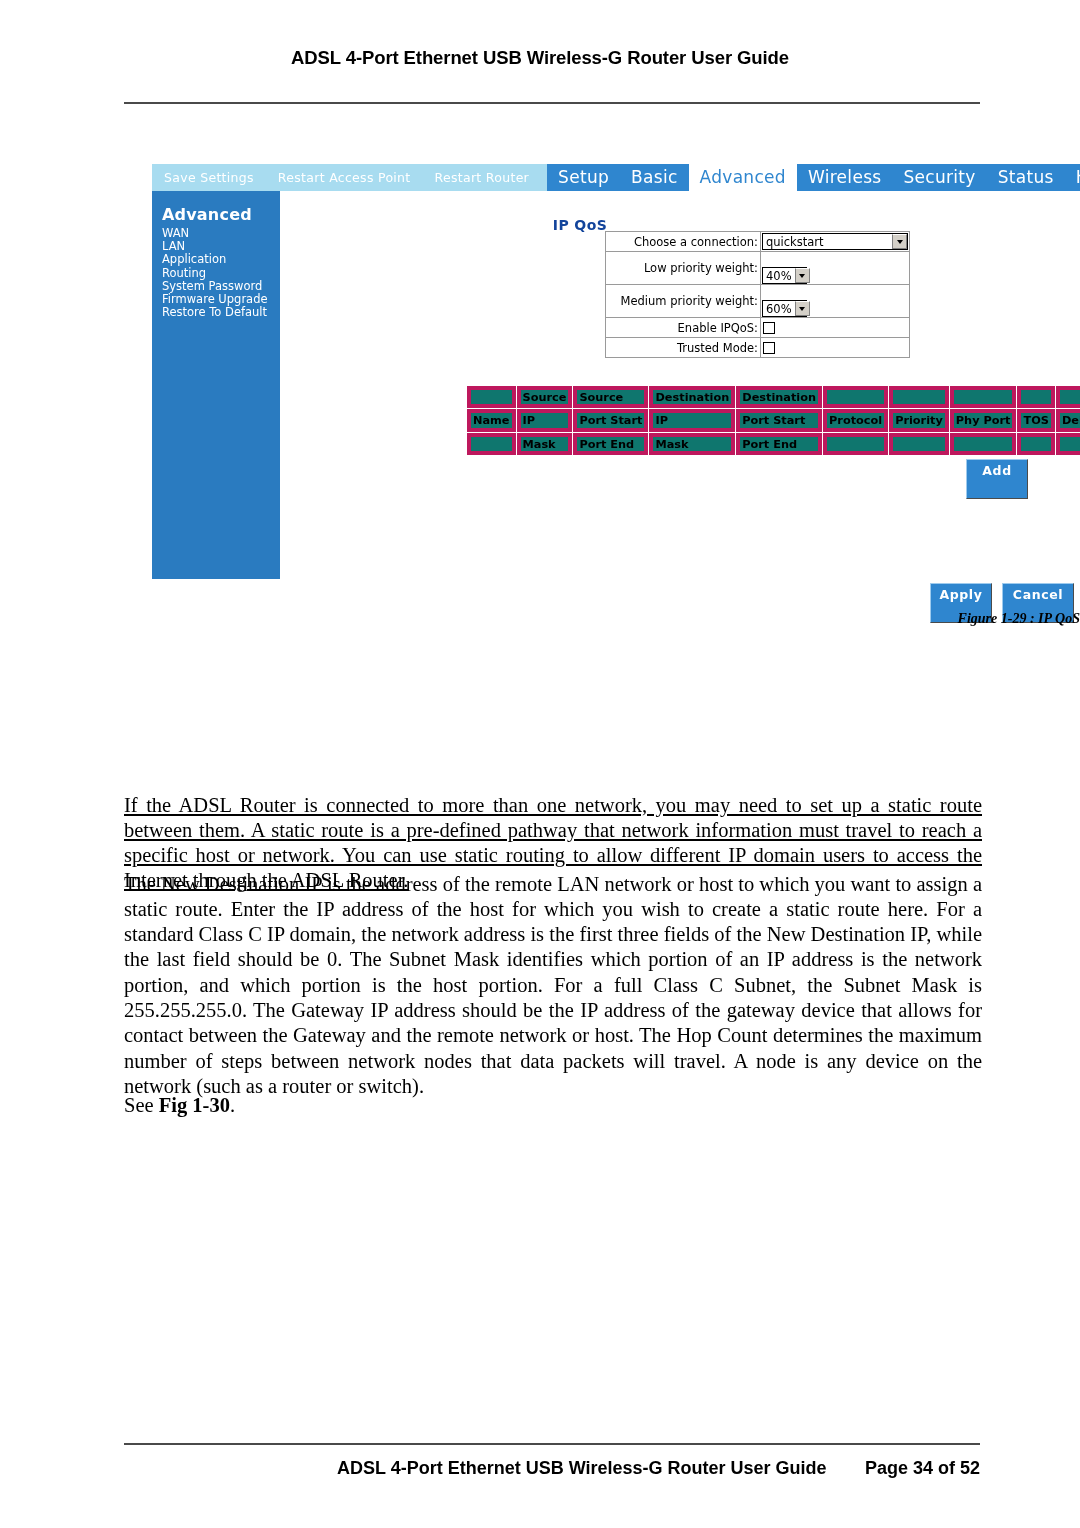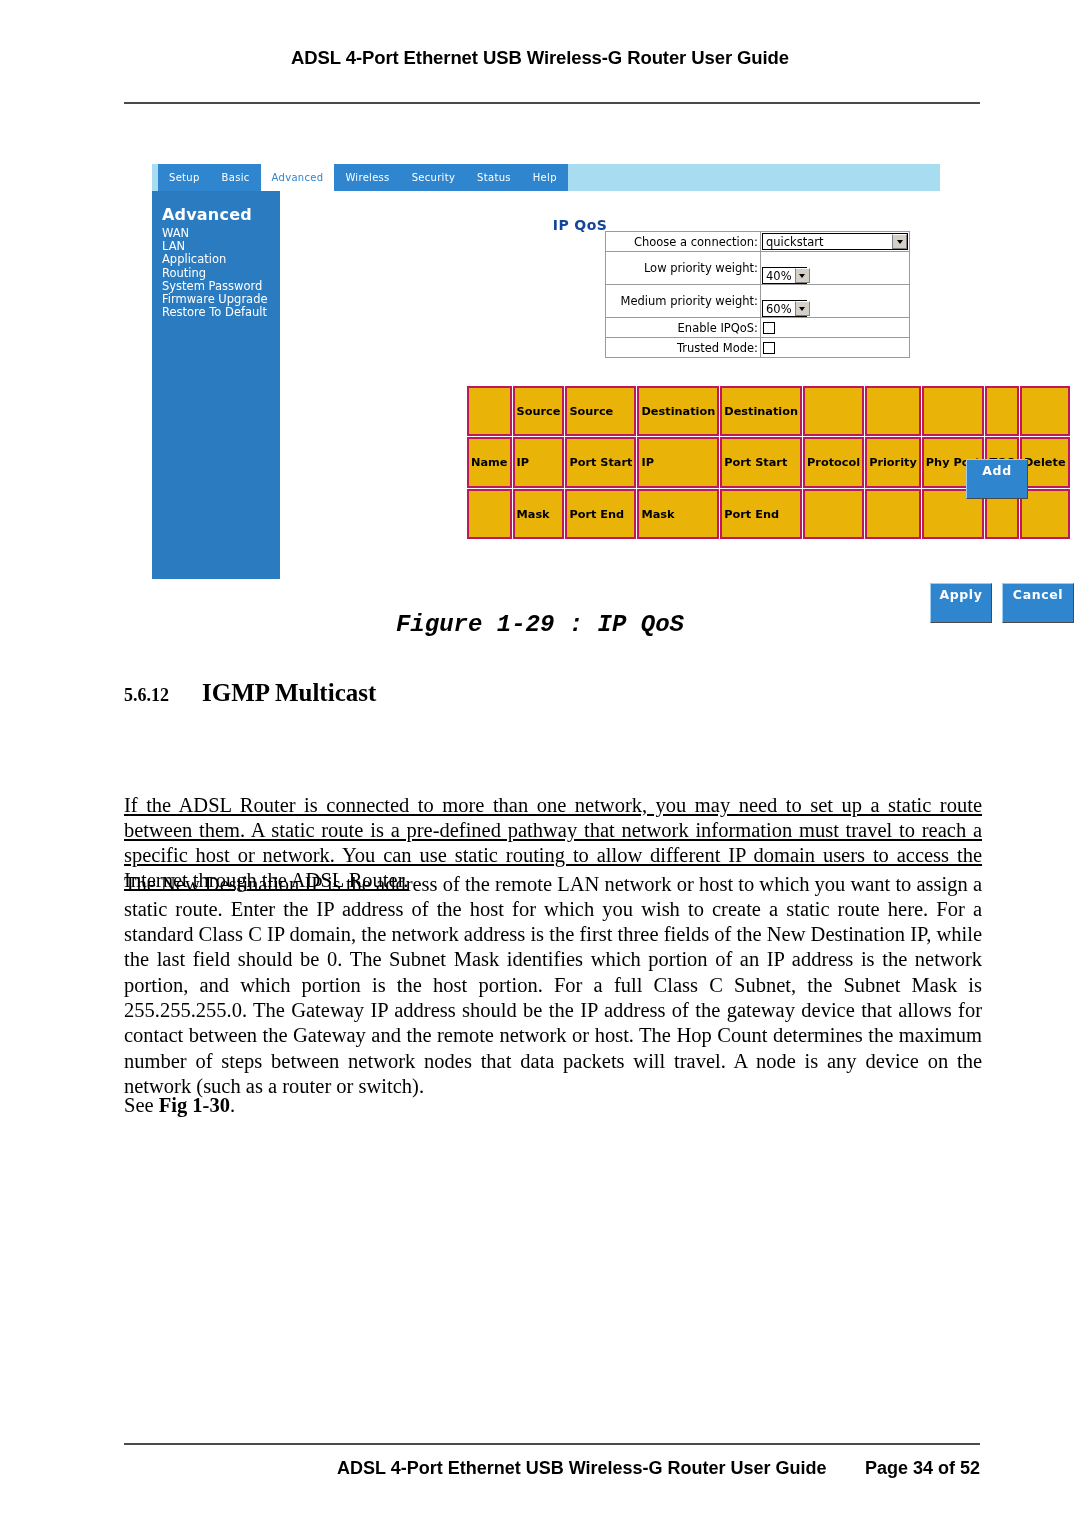--- a/index.html
+++ b/index.html
@@ -110,21 +110,21 @@
   }
   .nav-right {
     display: flex;
     align-items: stretch;
     flex: 0 0 auto;
     margin-left: 6px;
   }
   .nav-right .nav-tab {
     background: #2f86cf;
     color: #ffffff;
-    font-size: 10px;
+    font-size: 17px;
     line-height: 27px;
     padding: 0 11px;
     white-space: nowrap;
     letter-spacing: 0.3px;
   }
   .nav-right .nav-tab.active {
     background: #ffffff;
     color: #2f86cf;
   }
 
@@ -251,23 +251,23 @@
     top: 194px;
   }
   .rules {
     border-collapse: separate;
     border-spacing: 1px;
     font-size: 11.3px;
     font-weight: bold;
     font-family: "DejaVu Sans", "Liberation Sans", sans-serif;
   }
   .rules td {
-    border: 2px solid #be185d;
-    background: #eab308;
-    padding: 16px 2px;
+    border: 4px solid #be185d;
+    background: #0f766e;
+    padding: 0 2px;
     height: 14px;
     vertical-align: middle;
     white-space: nowrap;
   }
   .rules td.mid { height: 15px; }
 
   .btn {
     display: inline-block;
     background: #2f86cf;
     color: #ffffff;
@@ -301,25 +301,25 @@
     top: 392px;
     width: 72px;
   }
 
   
   .fig-caption {
     position: absolute;
     top: 611px;
     left: 0;
     width: 1080px;
-    text-align: center;
-    font-family: Liberation Mono, monospace;
+    text-align: right;
+    font-family: Liberation Serif, serif;
     font-weight: bold;
     font-style: italic;
-    font-size: 24px;
+    font-size: 14px;
     color: #000;
   }
 
   
   .sec-heading {
     position: absolute;
     top: 679px;
     left: 124px;
     width: 860px;
     font-family: "Liberation Serif", "DejaVu Serif", serif;
@@ -357,20 +357,25 @@
 <body>
 
 <div class="page">
 
   <div class="header-title">ADSL 4-Port Ethernet USB Wireless-G Router User Guide</div>
   <div class="rule-top"></div>
 
   <div class="shot">
 
     <div class="navbar">
+      <div class="nav-left">
+        <div class="nav-item">Save Settings</div>
+        <div class="nav-item">Restart Access Point</div>
+        <div class="nav-item">Restart Router</div>
+      </div>
       <div class="nav-right">
         <div class="nav-tab">Setup</div>
         <div class="nav-tab">Basic</div>
         <div class="nav-tab active">Advanced</div>
         <div class="nav-tab">Wireless</div>
         <div class="nav-tab">Security</div>
         <div class="nav-tab">Status</div>
         <div class="nav-tab">Help</div>
       </div>
     </div>
@@ -489,23 +494,20 @@
 
       <div class="btn btn-add">Add</div>
       <div class="btn btn-apply">Apply</div>
       <div class="btn btn-cancel">Cancel</div>
 
     </div>
   </div>
 
   <div class="fig-caption">Figure 1-29 : IP QoS</div>
 
-  <div class="sec-heading">
-    <span class="sec-num">5.6.12</span><span class="sec-name">IGMP Multicast</span>
-  </div>
 
   <p class="para p1">If the ADSL Router is connected to more than one network, you may need to set up a static route between them. A static route is a pre-defined pathway that network information must travel to reach a specific host or network. You can use static routing to allow different IP domain users to access the Internet through the ADSL Router.</p>
   <p class="para p2">The New Destination IP is the address of the remote LAN network or host to which you want to assign a static route. Enter the IP address of the host for which you wish to create a static route here. For a standard Class C IP domain, the network address is the first three fields of the New Destination IP, while the last field should be 0.  The Subnet Mask identifies which portion of an IP address is the network portion, and which portion is the host portion. For a full Class C Subnet, the Subnet Mask is 255.255.255.0.  The Gateway IP address should be the IP address of the gateway device that allows for contact between the Gateway and the remote network or host. The Hop Count determines the maximum number of steps between network nodes that data packets will travel. A node is any device on the network (such as a router or switch).</p>
 
   <div class="see-fig"><span>See </span><b>Fig 1-30</b><span>.</span></div>
 
   <div class="rule-bottom"></div>
   <div class="footer">
     <span class="footer-left">ADSL 4-Port Ethernet USB Wireless-G Router User Guide</span>
     <span class="footer-right">Page 34 of 52</span>

